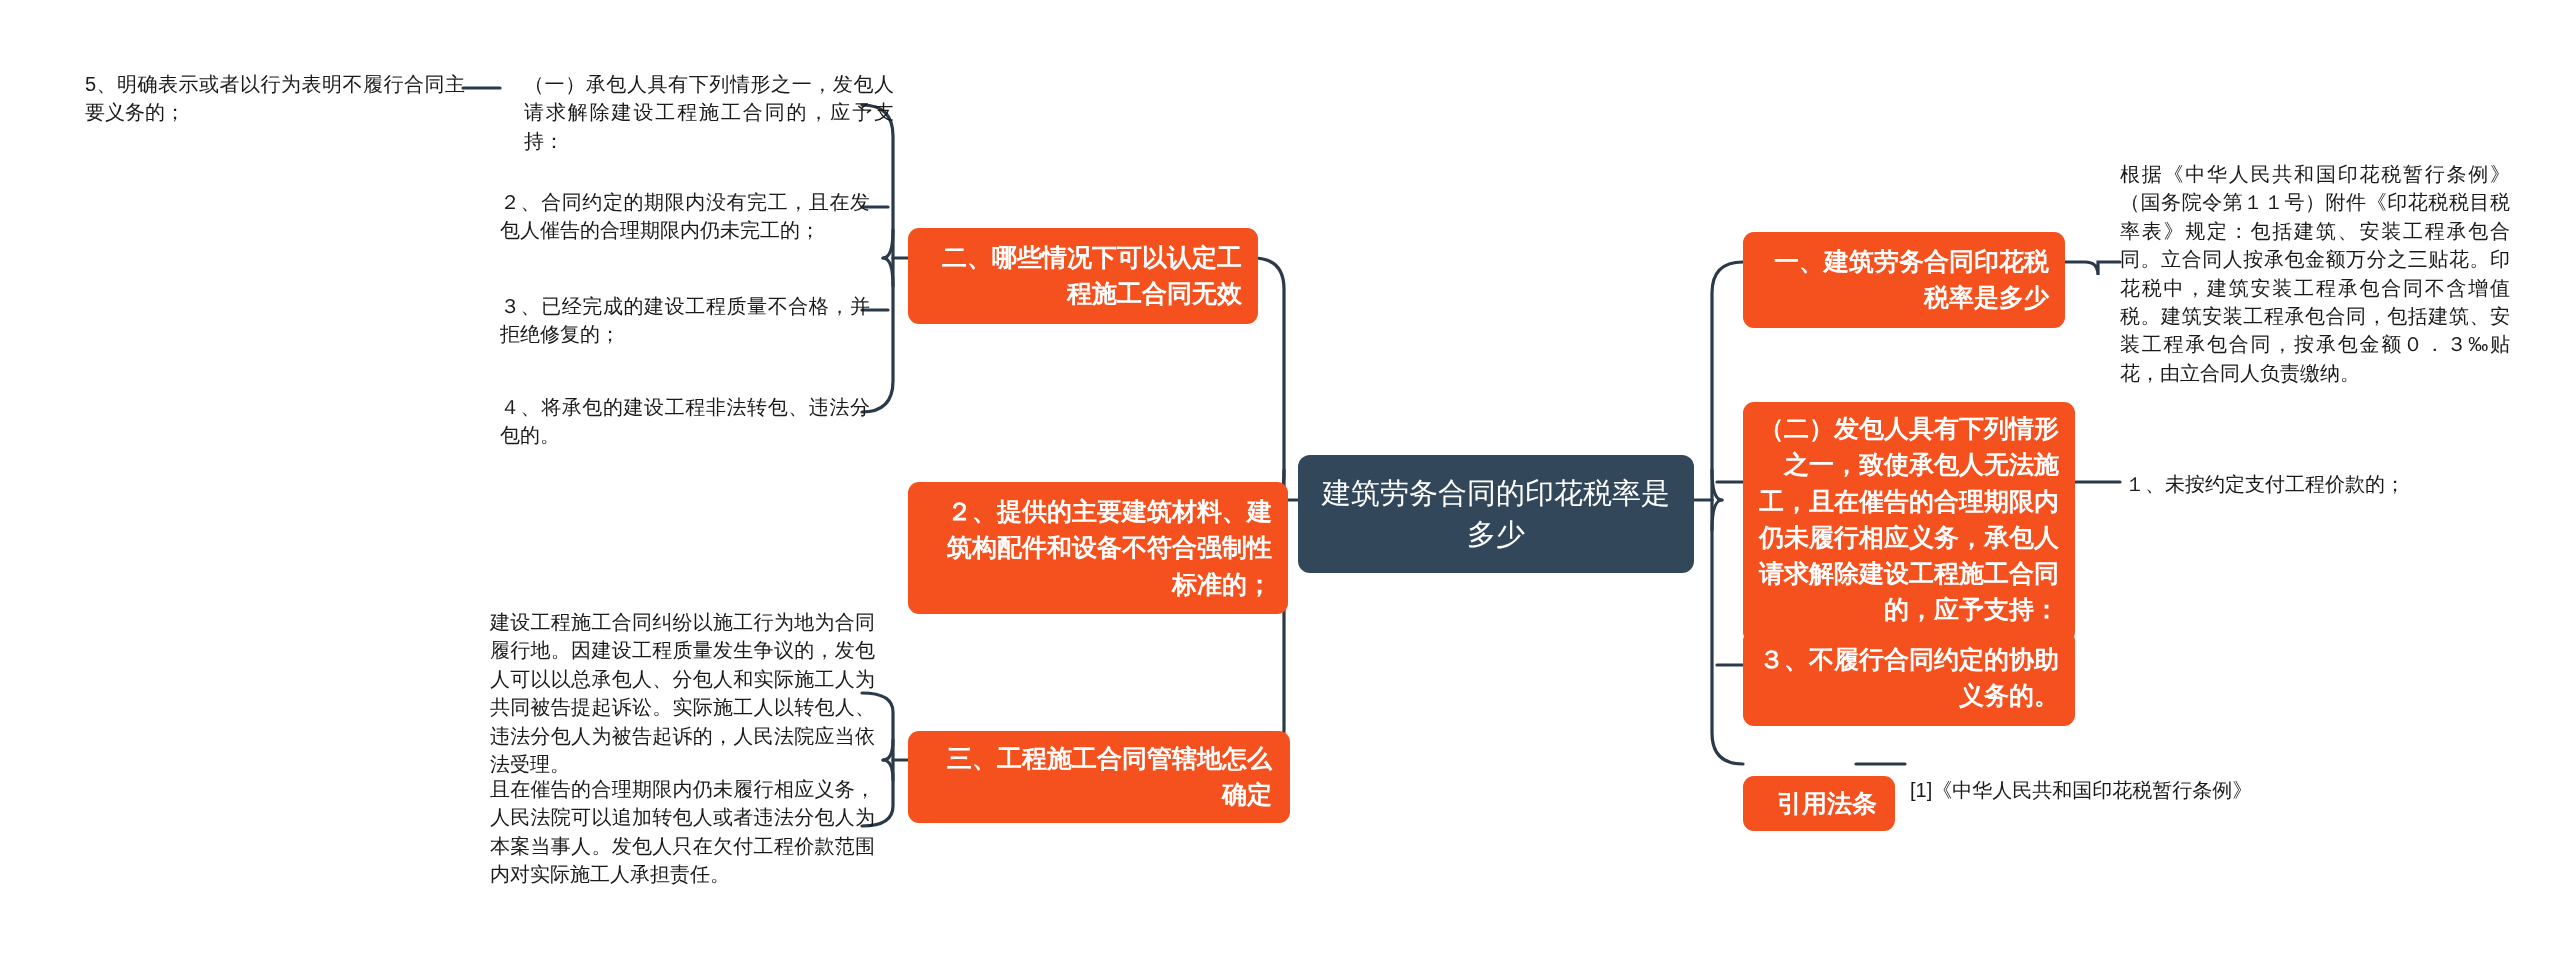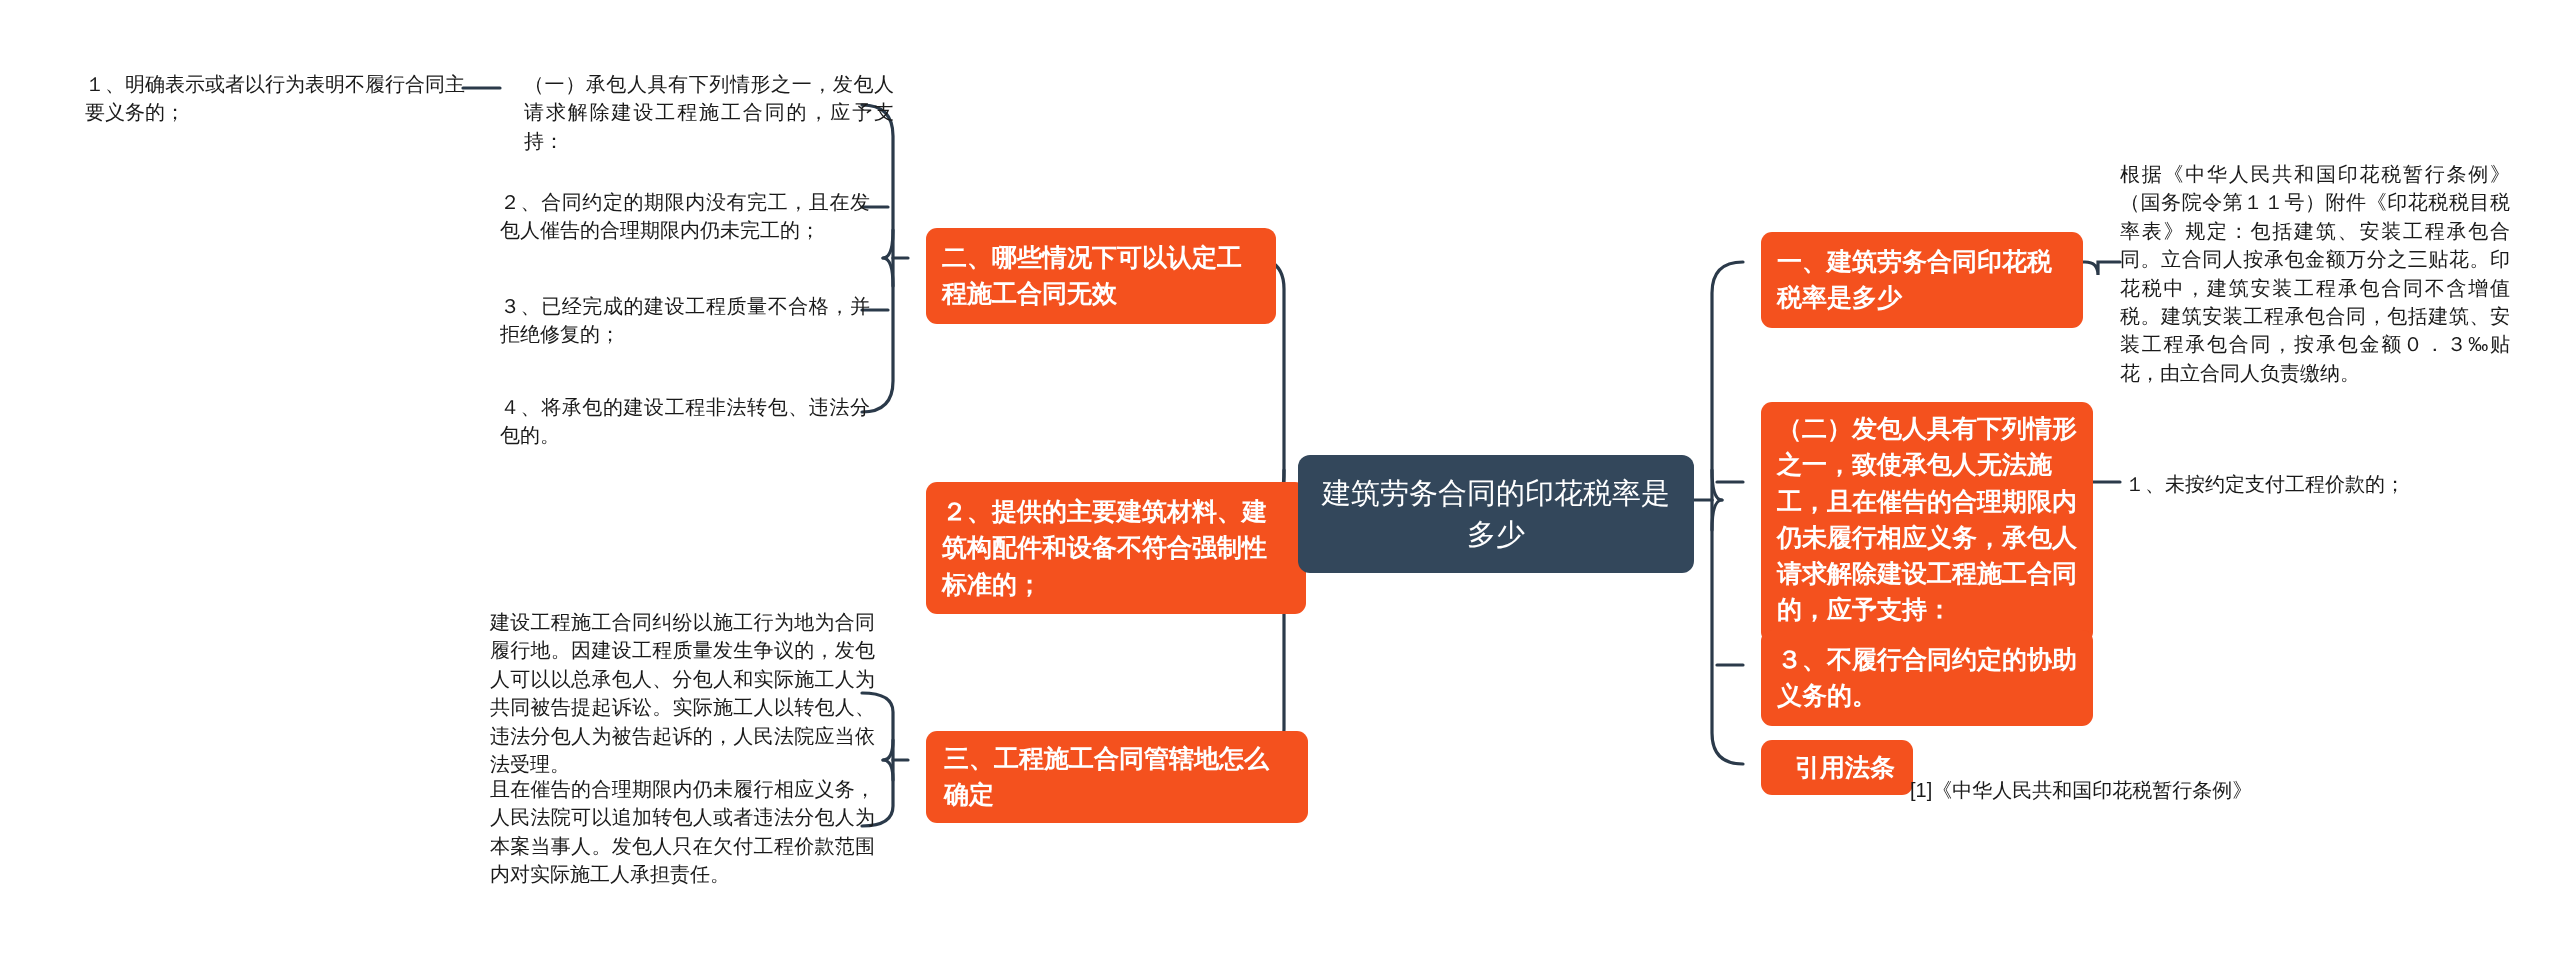--- a/index.html
+++ b/index.html
@@ -41,24 +41,23 @@
   }
   
   .chip {
     background: #f4511e;
     color: #ffffff;
     font-size: 25px;
     font-weight: bold;
     line-height: 1.45;
     border-radius: 11px;
     padding: 11px 16px 12px 16px;
-    text-align: left;
+    text-align: right;
     white-space: pre-wrap;
     word-break: break-all;
-    margin-left: 18px;
   }
   .chip.small {
     font-size: 25px;
     padding: 9px 18px 10px 18px;
   }
   
   .root {
     background: #33475b;
     color: #ffffff;
     font-size: 29px;
@@ -108,21 +107,21 @@
 
       <path d="M463 88 L500 88"></path>
 
       <path d="M908 760 L893 760"></path>
       <path d="M862 693 Q893 693 893 712 L893 740 Q893 760 883 760"></path>
       <path d="M862 826 Q893 826 893 806 L893 780 Q893 760 883 760"></path>
       <path d="M893 740 L893 780"></path>
     </g>
   </svg>
 
-  <div class="node leaf" style="left:85px; top:70px; width:380px;">１、明确表示或者以行为表明不履行合同主要义务的；</div>
+  <div class="node leaf" style="left:85px; top:70px; width:380px;">5、明确表示或者以行为表明不履行合同主要义务的；</div>
 
   <div class="node leaf" style="left:500px; top:70px; width:370px;margin-left:24px;">（一）承包人具有下列情形之一，发包人请求解除建设工程施工合同的，应予支持：</div>
 
   <div class="node leaf" style="left:500px; top:188px; width:370px;">２、合同约定的期限内没有完工，且在发包人催告的合理期限内仍未完工的；</div>
 
   <div class="node leaf" style="left:500px; top:292px; width:370px;">３、已经完成的建设工程质量不合格，并拒绝修复的；</div>
 
   <div class="node leaf" style="left:500px; top:393px; width:370px;">４、将承包的建设工程非法转包、违法分包的。</div>
 
   <div class="node leaf" style="left:490px; top:608px; width:385px;">建设工程施工合同纠纷以施工行为地为合同履行地。因建设工程质量发生争议的，发包人可以以总承包人、分包人和实际施工人为共同被告提起诉讼。实际施工人以转包人、违法分包人为被告起诉的，人民法院应当依法受理。</div>
@@ -136,21 +135,21 @@
   <div class="node chip small" style="left:908px; top:731px; width:382px;">三、工程施工合同管辖地怎么确定</div>
 
   <div class="node root" style="left:1298px; top:448px; width:396px;margin-top:7px;">建筑劳务合同的印花税率是多少</div>
 
   <div class="node chip" style="left:1743px; top:232px; width:322px;">一、建筑劳务合同印花税税率是多少</div>
 
   <div class="node chip" style="left:1743px; top:402px; width:332px;font-family:Liberation Mono, monospace;">（二）发包人具有下列情形之一，致使承包人无法施工，且在催告的合理期限内仍未履行相应义务，承包人请求解除建设工程施工合同的，应予支持：</div>
 
   <div class="node chip" style="left:1743px; top:630px; width:332px;">３、不履行合同约定的协助义务的。</div>
 
-  <div class="node chip small" style="left:1743px; top:740px; width:auto;padding-left:34px;">引用法条</div>
+  <div class="node chip small" style="left:1743px; top:776px; width:auto;padding-left:34px;">引用法条</div>
 
   <div class="node leaf" style="left:2120px; top:160px; width:390px;">根据《中华人民共和国印花税暂行条例》（国务院令第１１号）附件《印花税税目税率表》规定：包括建筑、安装工程承包合同。立合同人按承包金额万分之三贴花。印花税中，建筑安装工程承包合同不含增值税。建筑安装工程承包合同，包括建筑、安装工程承包合同，按承包金额０．３‰贴花，由立合同人负责缴纳。</div>
 
   <div class="node leaf" style="left:2125px; top:470px; width:390px;">１、未按约定支付工程价款的；</div>
 
   <div class="node leaf" style="left:1910px; top:776px; width:520px; word-break:keep-all;">[1]《中华人民共和国印花税暂行条例》</div>
 
 </div>
 
 </body></html>

